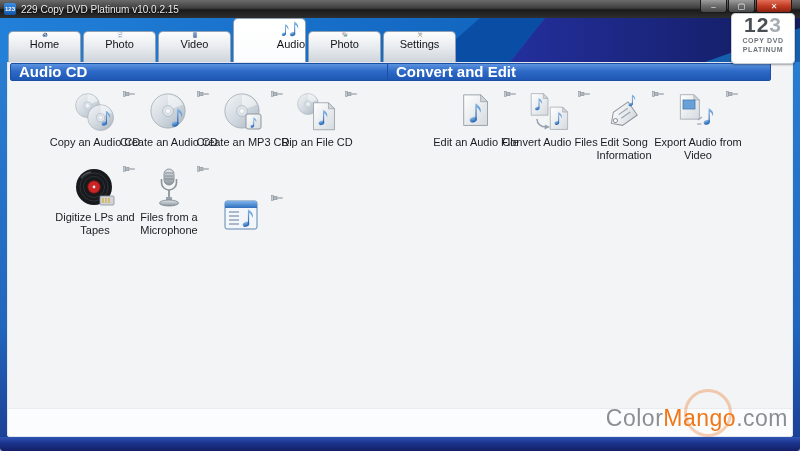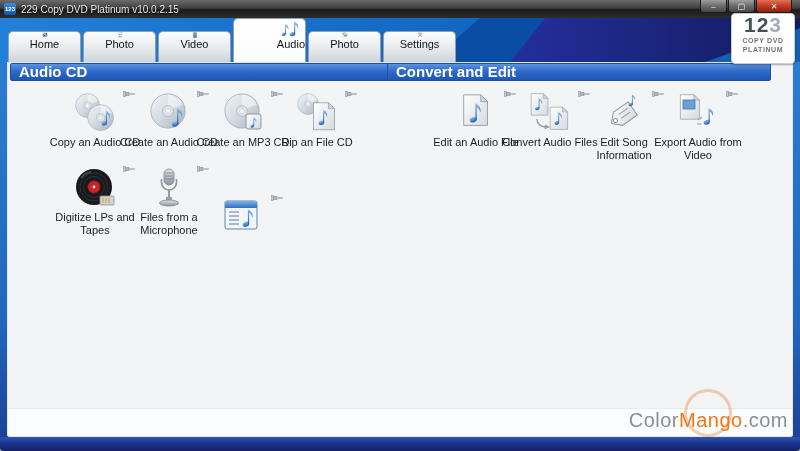--- a/index.html
+++ b/index.html
@@ -49,21 +49,21 @@
               background:linear-gradient(180deg,#5b93de 0%,#2e6ac8 45%,#1e57b4 100%);border:1px solid #1b4fa4;}
   .sec-items{display:flex;margin-top:7px;}
   .sec-audio-cd .sec-items,.sec-create .sec-items{padding-left:48px;align-items:flex-end;}
   .sec-convert .sec-items{padding-left:52px;}
   .tool{width:74px;flex:0 0 auto;text-align:center;cursor:pointer;}
   .iconwrap{position:relative;height:45px;display:flex;align-items:flex-end;justify-content:center;}
   .tool-icon{width:40px;height:40px;}
   .pin{position:absolute;top:1px;right:-4px;width:13px;height:10px;}
   .tool-label{font-size:11px;color:#1a1d20;line-height:13px;margin:3px -12px 0;}
   
-  .watermark{position:absolute;right:12px;bottom:19px;font-size:20px;color:#8c8f92;z-index:6;letter-spacing:.5px;}
+  .watermark{position:absolute;right:12px;bottom:19px;font-size:23px;color:#8c8f92;z-index:6;letter-spacing:.5px;}
   .watermark .mango{color:#f07818;}
   .wm-circle{position:absolute;right:68px;bottom:14px;width:42px;height:42px;border-radius:50%;
              border:3px solid rgba(232,118,40,.35);z-index:5;}
   .bottomband{position:absolute;left:0;right:0;bottom:0;height:14px;z-index:2;
               background:linear-gradient(180deg,#2e55b4 0%,#1c3590 40%,#131f66 100%);border-radius:0 0 4px 4px;}
 </style>
 </head>
 <body>
 
 <svg width="0" height="0" style="position:absolute" aria-hidden="true">

